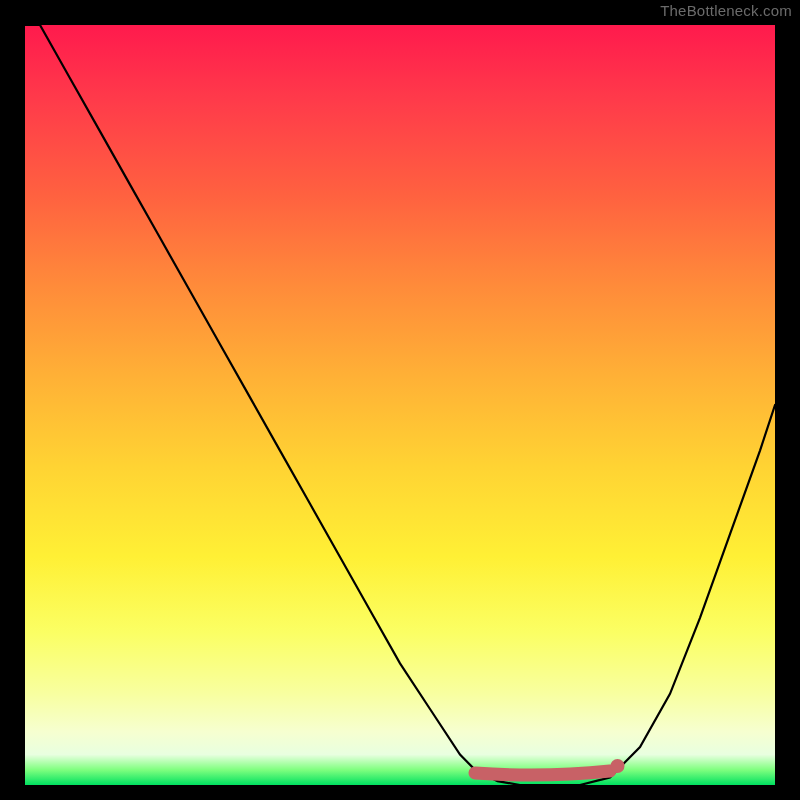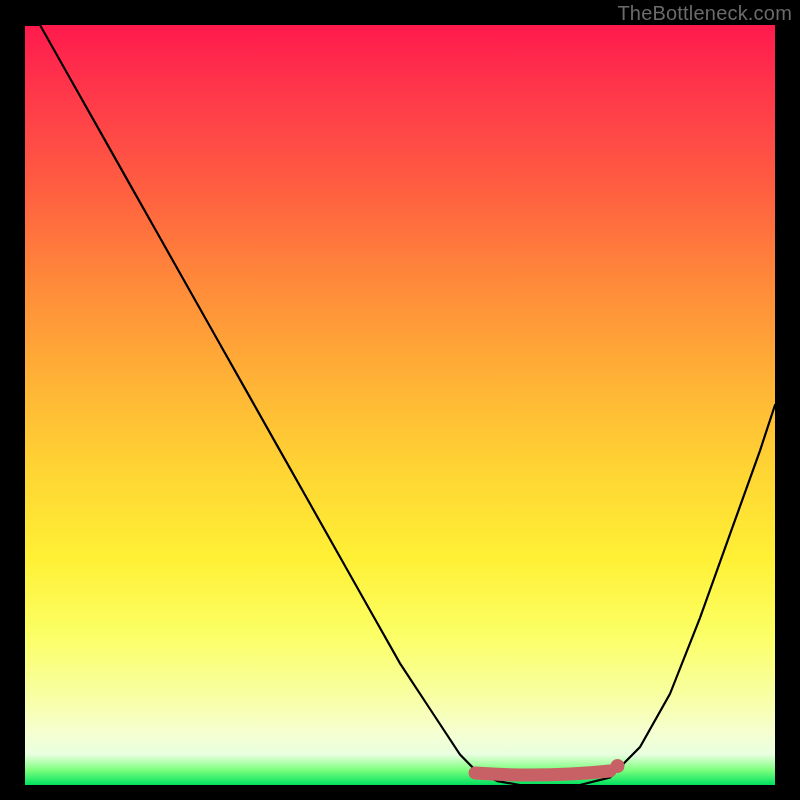--- a/index.html
+++ b/index.html
@@ -40,21 +40,21 @@
       #e8ffe0 96%,
       #7fff7f 98%,
       #00e060 100%
     );
   }
   .watermark {
     position: absolute;
     right: 8px;
     top: 2px;
     color: #6b6b6b;
-    font-size: 20px;
+    font-size: 15px;
     font-weight: 500;
     letter-spacing: 0.2px;
     user-select: none;
     text-align: center;
   }
   svg.curve {
     position: absolute;
     left: 0;
     top: 0;
     width: 100%;

